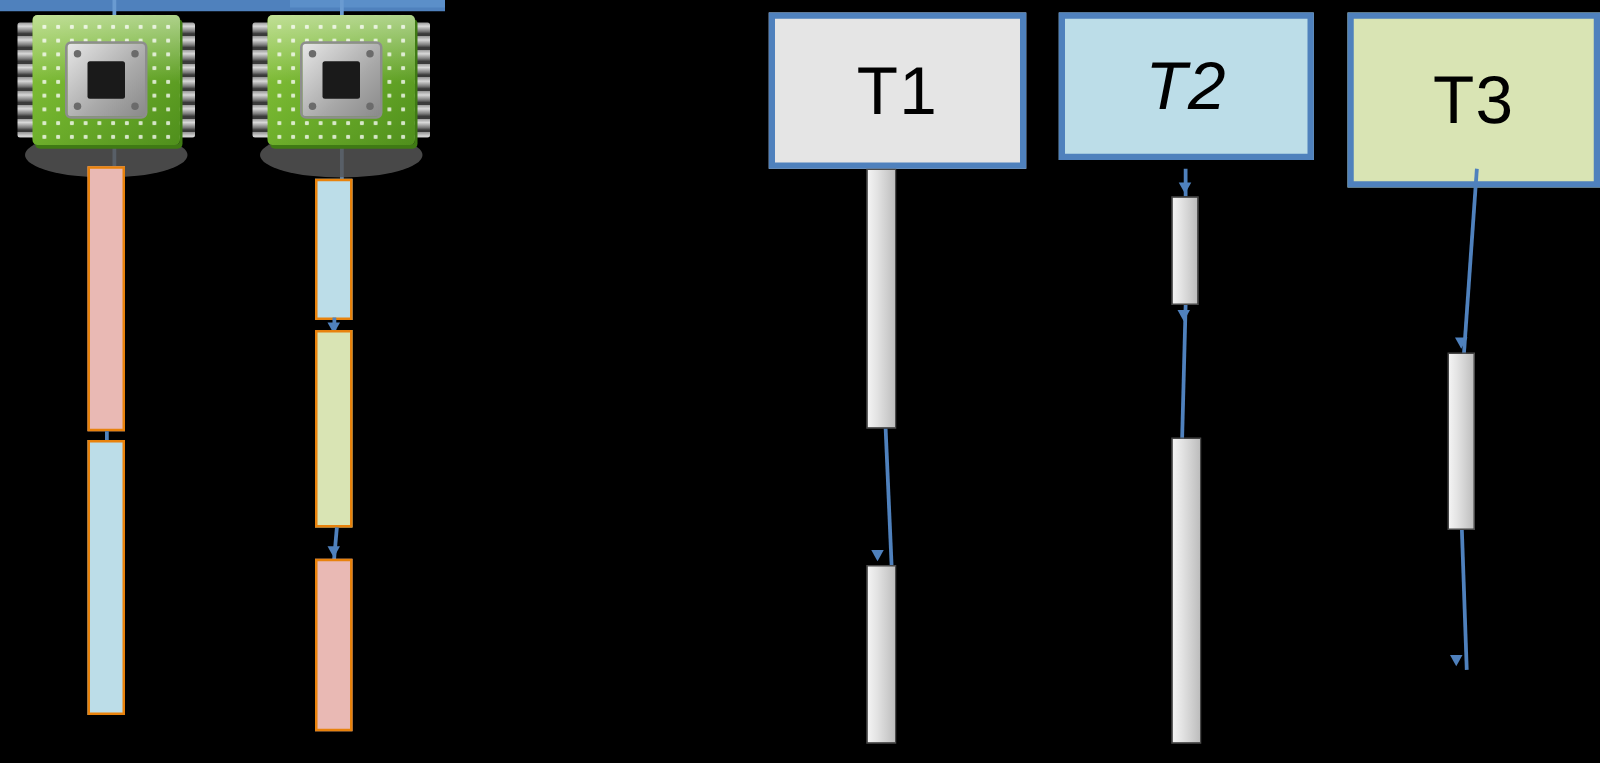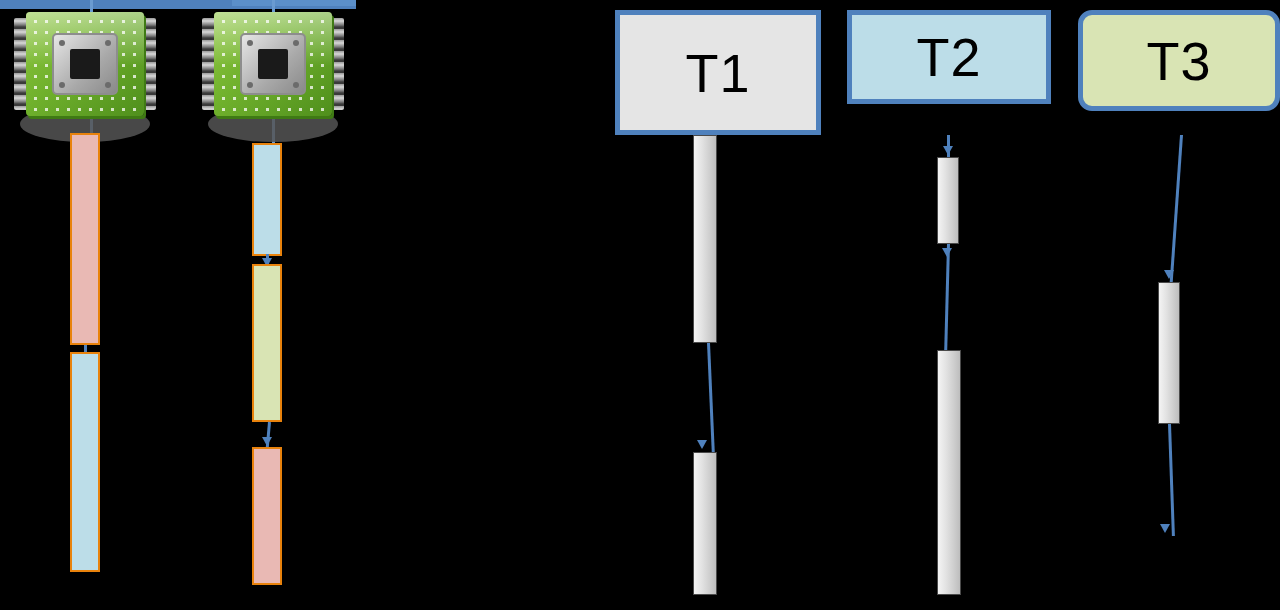--- a/index.html
+++ b/index.html
@@ -206,31 +206,31 @@
   <div class="block" style="left:252px; top:447px; width:30px; height:138px; background:#e9b9b4;"></div>
 
   <div class="tbox" style="left:615px; top:10px; width:206px; height:125px; background:#e5e5e5;">
     <span>T1</span>
   </div>
   <div class="gbar" style="left:693px; top:135px; width:24px; height:208px;"></div>
   <div class="arrow-line" style="left:707px; top:343px; height:110px; transform:rotate(-2.5deg); transform-origin:top center;"></div>
   <div class="arrow-head" style="left:697px; top:440px;"></div>
   <div class="gbar" style="left:693px; top:452px; width:24px; height:143px;"></div>
 
-  <div class="tbox" style="left:847px; top:10px; width:204px; height:94px; background:#bcdde8;">
+  <div class="tbox" style="left:847px; top:10px; width:204px; height:118px; background:#bcdde8;font-style:italic;">
     <span>T2</span>
   </div>
   <div class="arrow-line" style="left:947px; top:135px; height:22px;"></div>
   <div class="arrow-head" style="left:943px; top:146px;"></div>
   <div class="gbar" style="left:937px; top:157px; width:22px; height:87px;"></div>
   <div class="arrow-line" style="left:947px; top:244px; height:107px; transform:rotate(1.5deg); transform-origin:top center;"></div>
   <div class="arrow-head" style="left:942px; top:248px;"></div>
   <div class="gbar" style="left:937px; top:350px; width:24px; height:245px;"></div>
 
-  <div class="tbox" style="left:1078px; top:10px; width:202px; height:101px; background:#d9e4b4;border-radius:14px;">
+  <div class="tbox" style="left:1078px; top:10px; width:202px; height:140px; background:#d9e4b4;">
     <span>T3</span>
   </div>
   <div class="arrow-line" style="left:1180px; top:135px; height:148px; transform:rotate(4deg); transform-origin:top center;"></div>
   <div class="arrow-head" style="left:1164px; top:270px;"></div>
   <div class="gbar" style="left:1158px; top:282px; width:22px; height:142px;"></div>
   <div class="arrow-line" style="left:1168px; top:424px; height:112px; transform:rotate(-2deg); transform-origin:top center;"></div>
   <div class="arrow-head" style="left:1160px; top:524px;"></div>
 
 </div>
 

